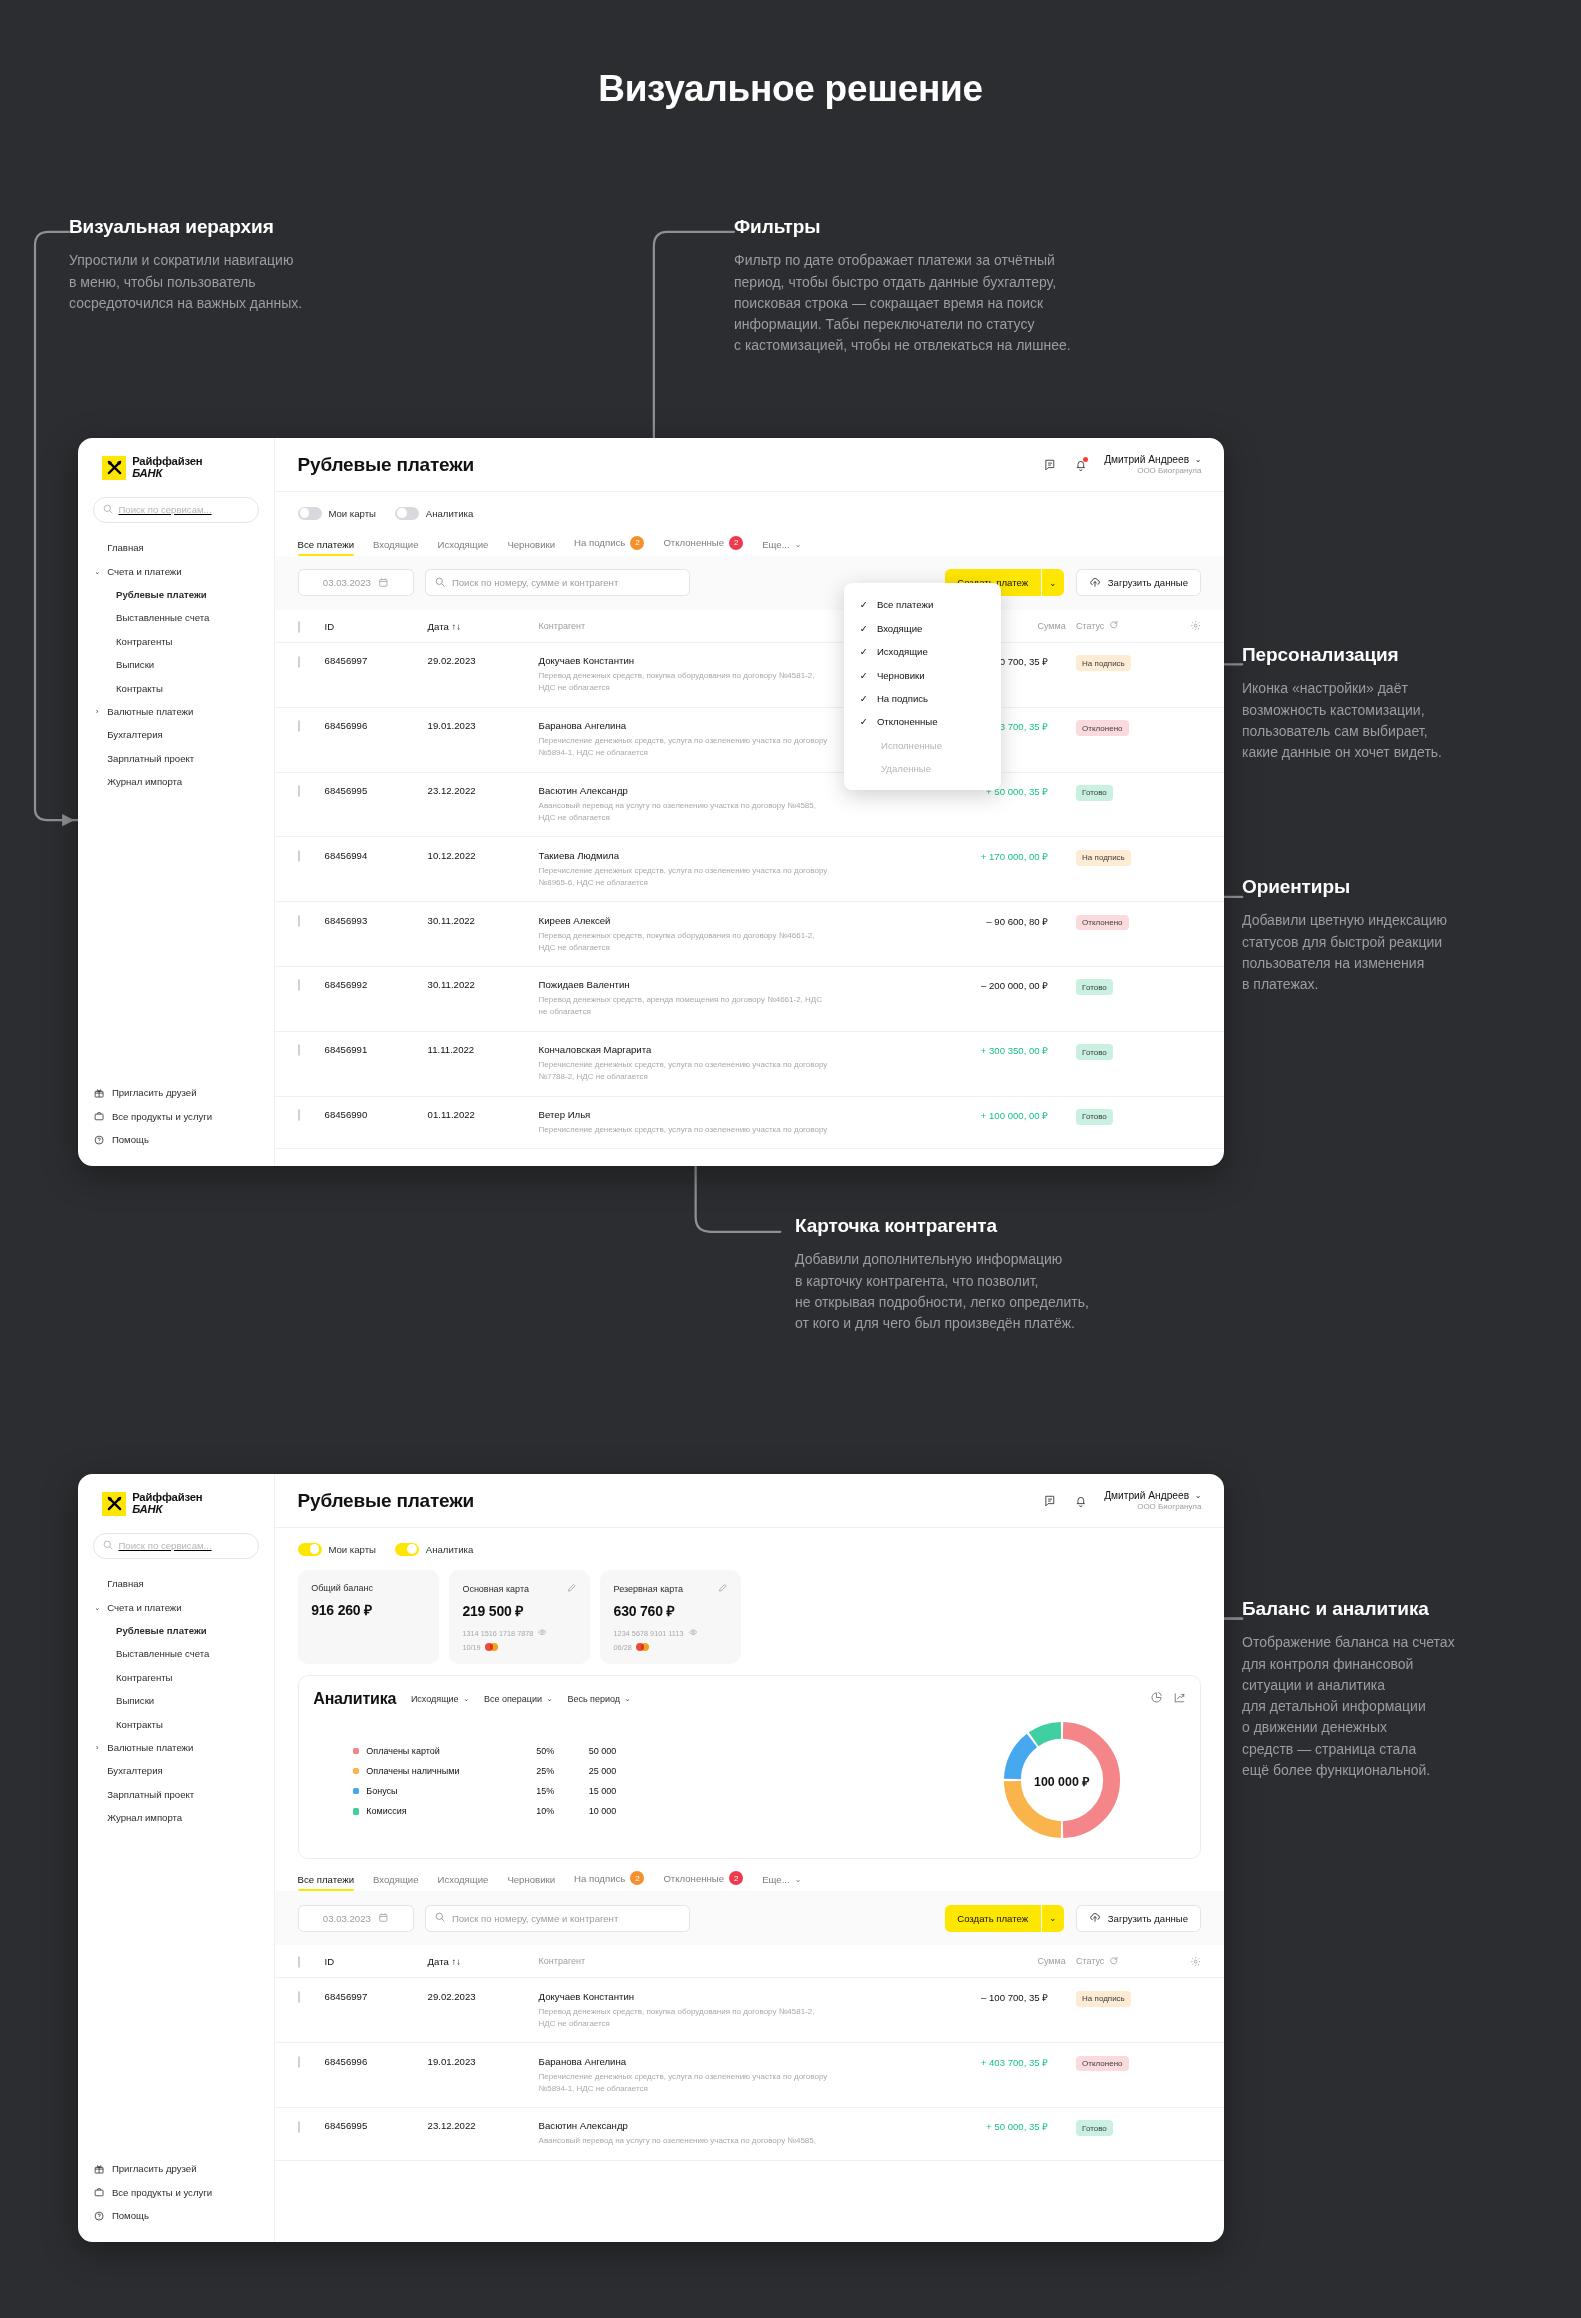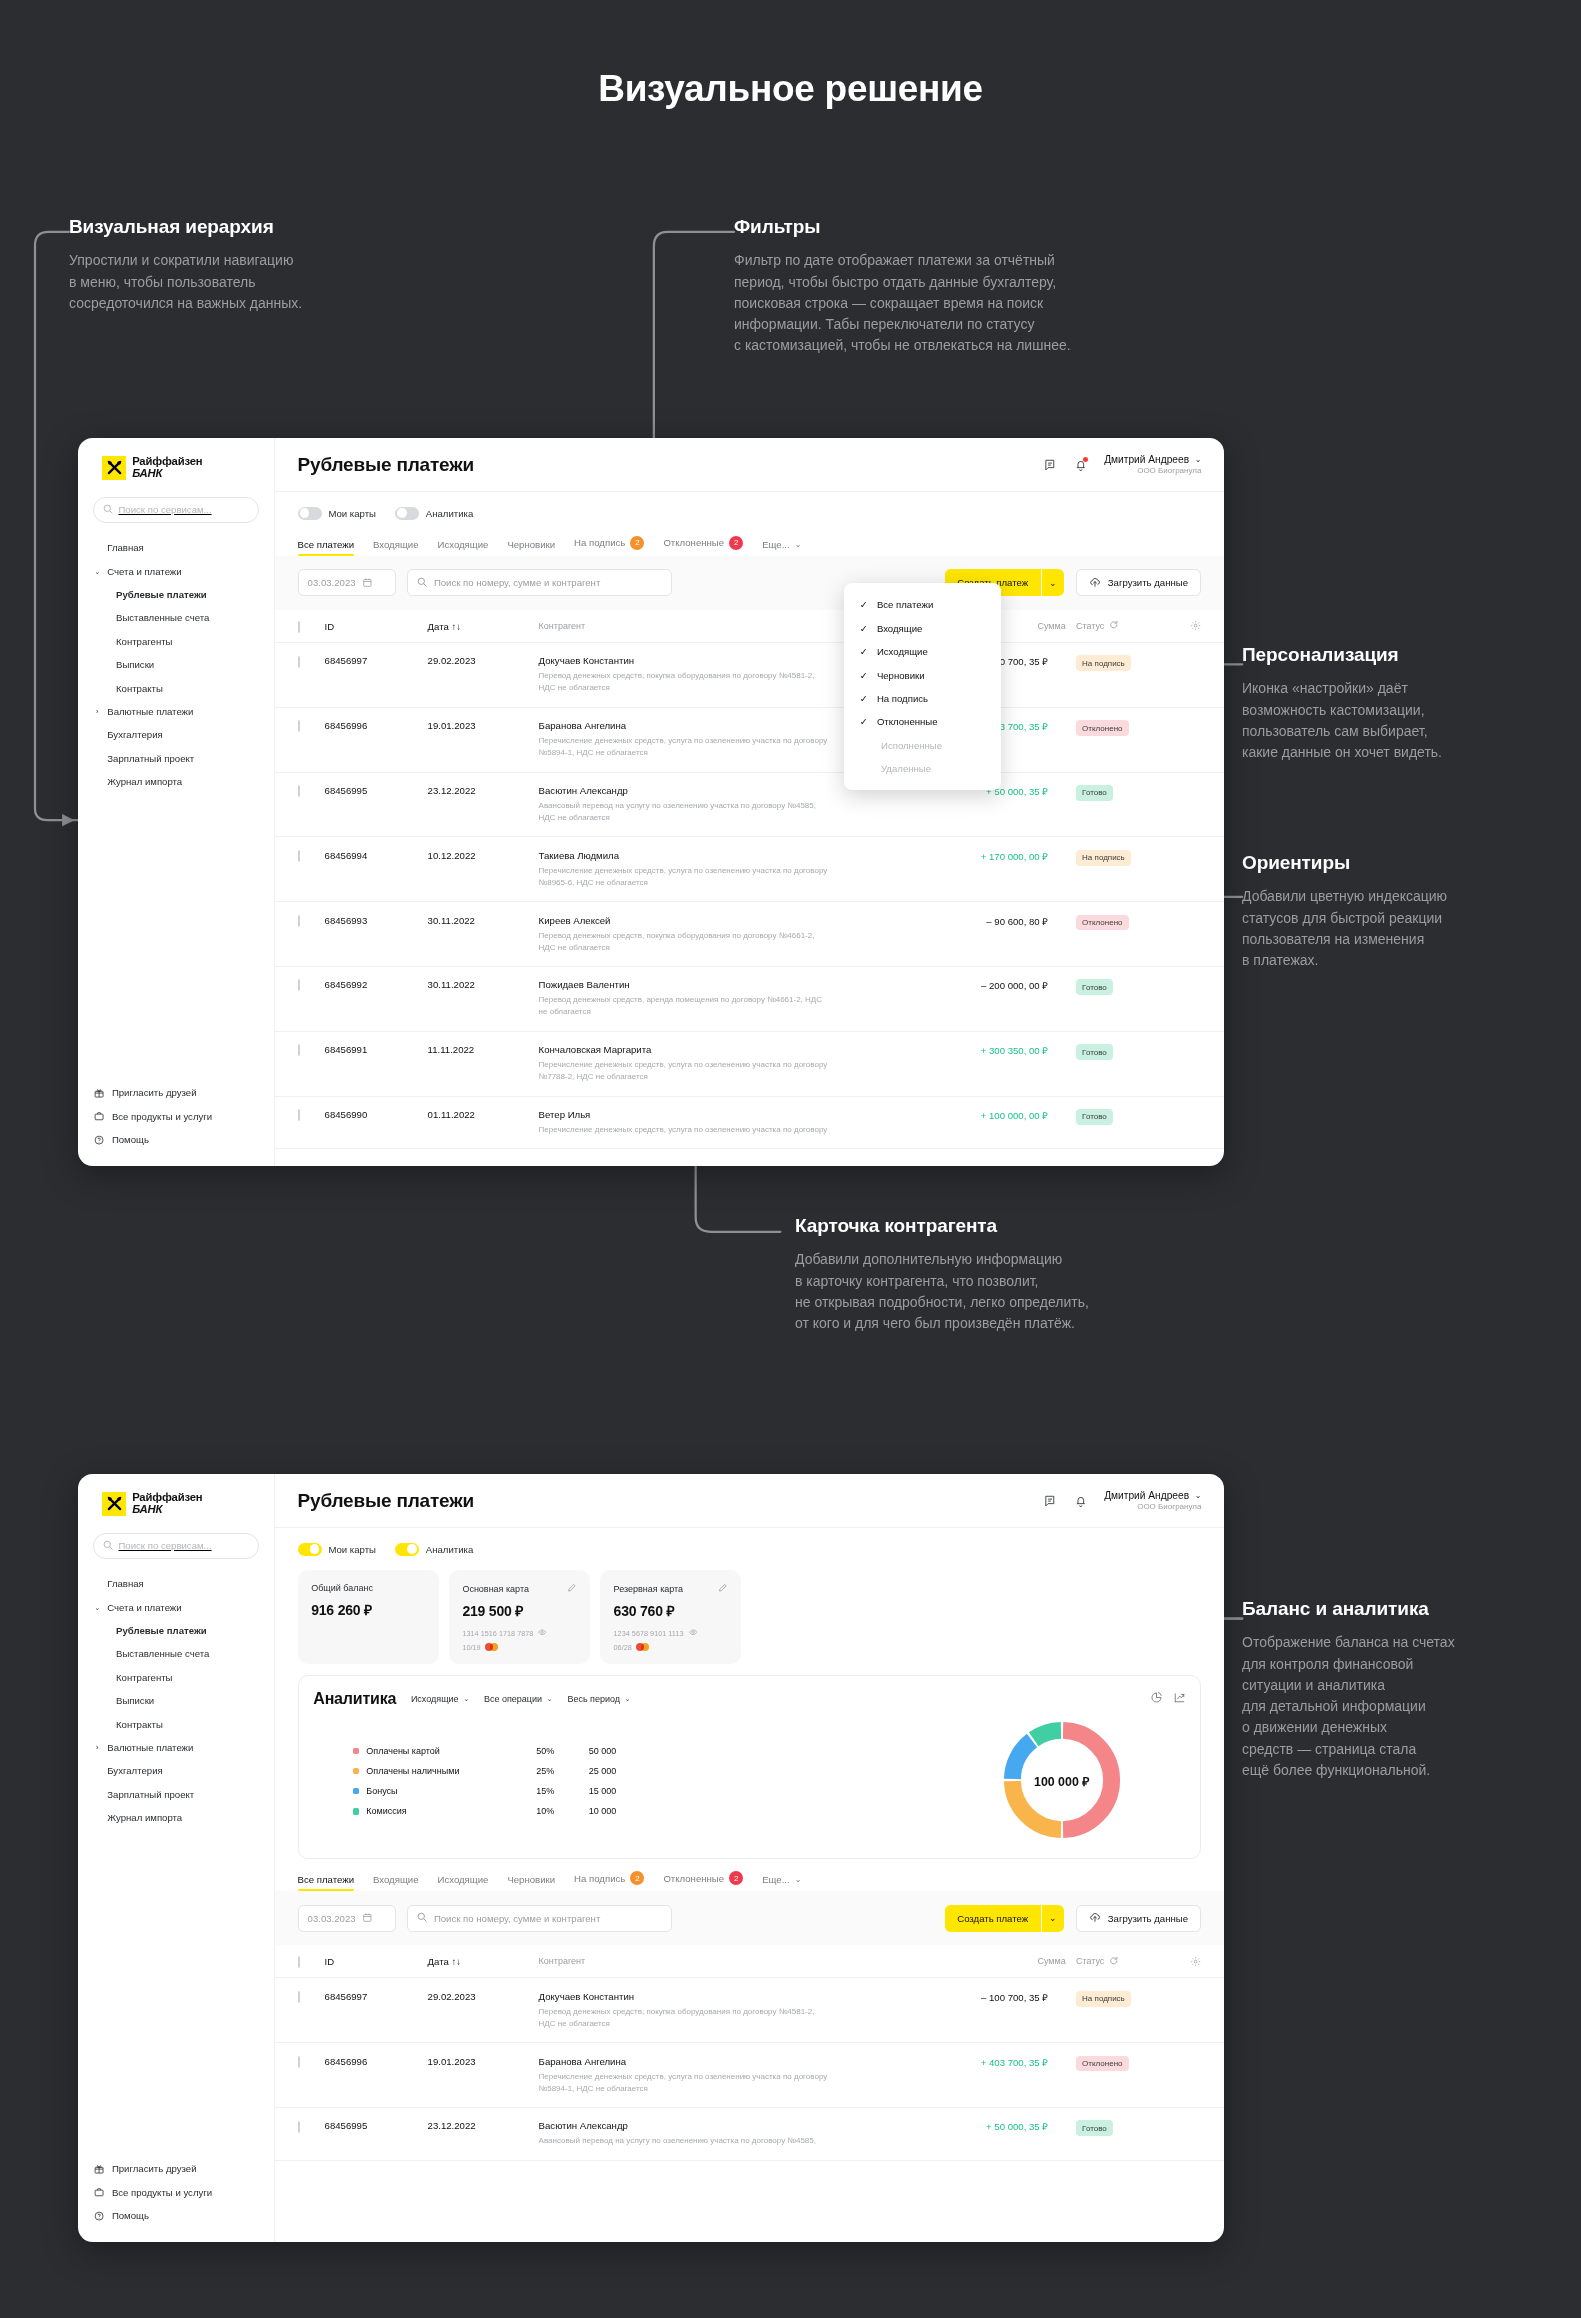--- a/index.html
+++ b/index.html
@@ -91,21 +91,21 @@
   .tabs { display:flex; align-items:flex-end; gap:19px; margin-top:16px; }
   .tab { font-size:9.6px; color:#7c7e83; padding-bottom:6.2px; position:relative; display:flex; align-items:center; gap:5.1px; cursor:pointer;}
   .tab.active { color:#111; }
   .tab.active::after { content:""; position:absolute; left:0; right:0; bottom:0; height:2.3px; background:#ffe600; border-radius:1.1px;}
   .badge { min-width:14px; height:14px; border-radius:7.3px; color:#fff; font-size:8px; display:flex; align-items:center; justify-content:center; padding:0 4px;}
   .badge.orange { background:#f5912c; }
   .badge.red { background:#ef3a4e; }
   
   .filters { display:flex; align-items:center; gap:11.3px; padding:13.6px 22.6px 13.6px 22.6px; background:#fafafa; flex:none;}
   .fld { height:27px; border:0.6px solid #e3e4e6; border-radius:5.6px; background:#fff; display:flex; align-items:center; gap:6.8px; padding:0 9px; font-size:9.6px; color:#9b9da1;}
-  .fld.date { width:98px; justify-content:flex-start; }
+  .fld.date { width:116px; justify-content:center; }
   .fld.search { width:265px; }
   .btn-yellow {
     margin-left:auto; height:27px; background:#ffe600; border-radius:5.6px; display:flex; align-items:center;
     font-size:9.6px; color:#111; font-weight:400; overflow:hidden;
   }
   .btn-yellow .txt { padding:0 12.4px; }
   .btn-yellow .div { width:0.6px; align-self:stretch; background:#fff; }
   .btn-yellow .car { padding:0 8px; display:flex; align-items:center;}
   .btn-ghost { height:27px; border:0.6px solid #e3e4e6; border-radius:5.6px; background:#fff; display:flex; align-items:center; gap:6.8px; padding:0 12.4px; font-size:9.6px; color:#111;}
   
@@ -220,21 +220,21 @@
 </div>
 
 <div class="anno" style="left:1242px; top:644px; width:316px;">
   <h3>Персонализация</h3>
   <p style="white-space:pre-line">Иконка «настройки» даёт
 возможность кастомизации,
 пользователь сам выбирает,
 какие данные он хочет видеть.</p>
 </div>
 
-<div class="anno" style="left:1242px; top:852px; width:316px;">
+<div class="anno" style="left:1242px; top:876px; width:316px;">
   <h3>Ориентиры</h3>
   <p style="white-space:pre-line">Добавили цветную индексацию
 статусов для быстрой реакции
 пользователя на изменения
 в платежах.</p>
 </div>
 
 <div class="anno" style="left:795px; top:1215px; width:452px;">
   <h3>Карточка контрагента</h3>
   <p style="white-space:pre-line">Добавили дополнительную информацию

